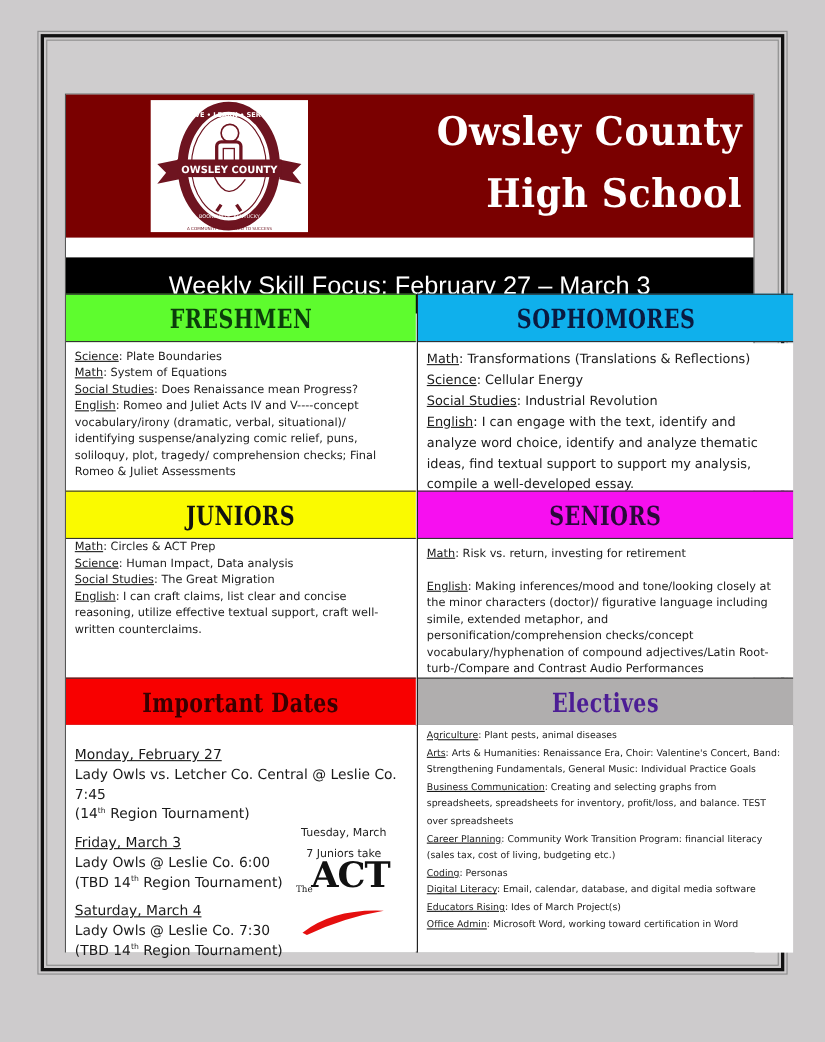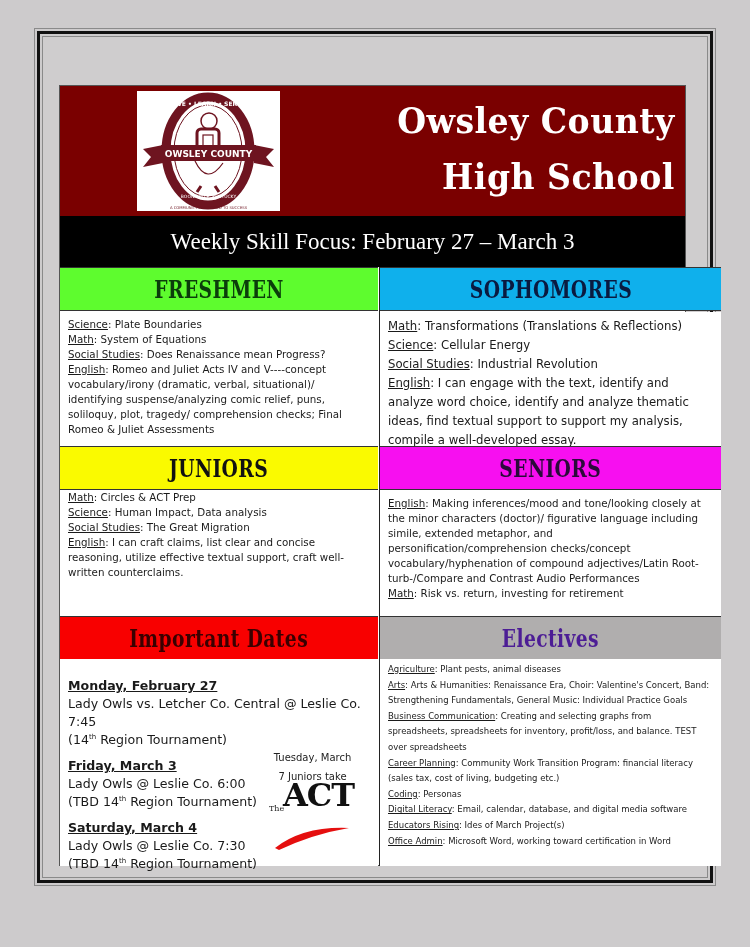--- a/index.html
+++ b/index.html
@@ -40,23 +40,23 @@
   .logo-box svg { width: 143px; height: 120px; display: block; }
   .school-title {
     position: absolute; right: 10px; top: 6px;
     text-align: right; color: #fff;
     font-family: "DejaVu Serif", "Liberation Serif", serif;
     font-weight: bold; font-size: 36px; line-height: 56px;
     letter-spacing: 0.5px;
     transform: scaleX(0.92); transform-origin: right center;
   }
   .week-bar {
-    position: absolute; left: 0; top: 130px; width: 625px; height: 51px;
+    position: absolute; left: 0; top: 148px; width: 625px; height: 51px;
     background: #000; color: #fff;
-    font-family: Liberation Serif, serif;
+    font-family: Liberation Sans, sans-serif;
     font-size: 23px; text-align: center; line-height: 51px;
   }
   .section-head {
     position: absolute; height: 44px;
     text-align: center; line-height: 44px;
     font-family: "DejaVu Serif", "Liberation Serif", serif;
     font-weight: bold; font-size: 24px; color: #111;
     border-top: 1px solid #333; border-bottom: 1px solid #333;
   }
   .section-head span { display: inline-block; transform: scaleX(0.78); letter-spacing: 0.5px; }
@@ -69,21 +69,21 @@
   }
   .section-body .line { display: block; }
   .u { text-decoration: underline; }
   .fresh-body { top: 226px; height: 134px; padding: 5px 8px; font-size: 10.3px; line-height: 15px; }
   .soph-body { top: 226px; height: 134px; padding: 5px 8px; font-size: 11.7px; line-height: 19px; }
   .jun-body { top: 404px; height: 126px; padding: 0 8px; font-size: 10.3px; line-height: 15px; }
   .sen-body { top: 404px; height: 126px; padding: 6px 8px; font-size: 10.3px; line-height: 15px; }
   .dates-body { top: 573px; height: 207px; padding: 18px 8px; font-size: 12.6px; line-height: 18px; }
   .elec-body { top: 573px; height: 207px; padding: 3px 8px; font-size: 8.5px; line-height: 15.6px; }
   .date-block { margin-bottom: 8px; }
-  .date-title { font-weight: bold; text-decoration: underline; display: block; }
+  .date-title { font-weight: normal; text-decoration: underline; display: block; }
   sup { font-size: 7px; vertical-align: super; line-height: 0; }
   .act-promo {
     position: absolute; left: 195px; top: 89px; width: 115px; text-align: center;
   }
   .act-promo .promo-text {
     font-weight: normal; font-size: 10px; line-height: 19px; color: #222;
     display: block;
     text-align: center;
   }
   .act-logo { position: relative; height: 60px; margin-top: 4px; }
@@ -157,22 +157,22 @@
     <span class="line"><span class="u">Math</span><span>:  Circles &amp; ACT Prep</span></span>
     <span class="line"><span class="u">Science</span><span>:  Human Impact, Data analysis</span></span>
     <span class="line"><span class="u">Social Studies</span><span>: The Great Migration</span></span>
     <span class="line"><span class="u">English</span><span>:  I can craft claims, list clear and concise reasoning, utilize effective textual support, craft well-written counterclaims.</span></span>
   </div>
 
   <div class="section-head col-right" style="top:360px; background:#f70ff0; color:#2a0a3a;">
     <span>SENIORS</span>
   </div>
   <div class="section-body col-right sen-body">
+    <span class="line" style="margin-bottom:15px;"><span class="u">Math</span><span>:  Risk vs. return, investing for retirement</span></span>
     <span class="line"><span class="u">English</span><span>:  Making inferences/mood and tone/looking closely at the minor characters (doctor)/ figurative language including simile, extended metaphor, and personification/comprehension checks/concept vocabulary/hyphenation of compound adjectives/Latin Root-turb-/Compare and Contrast Audio Performances</span></span>
-    <span class="line" style="margin-bottom:15px;"><span class="u">Math</span><span>:  Risk vs. return, investing for retirement</span></span>
   </div>
 
   <div class="section-head col-left" style="top:530px; background:#f80000; color:#3a0000;">
     <span>Important Dates</span>
   </div>
   <div class="section-body col-left dates-body">
     <div class="date-block">
       <span class="date-title">Monday, February 27</span>
       <span class="line">Lady Owls vs. Letcher Co. Central @ Leslie Co. 7:45</span>
       <span class="line"><span>(14</span><sup>th</sup><span> Region Tournament)</span></span>

